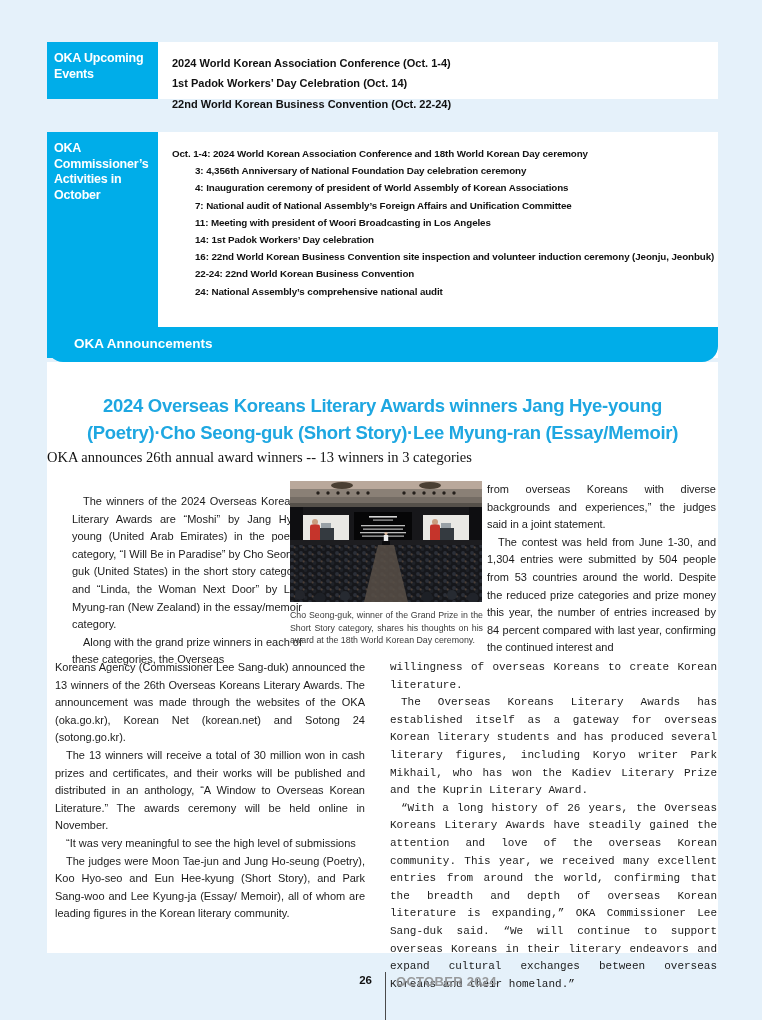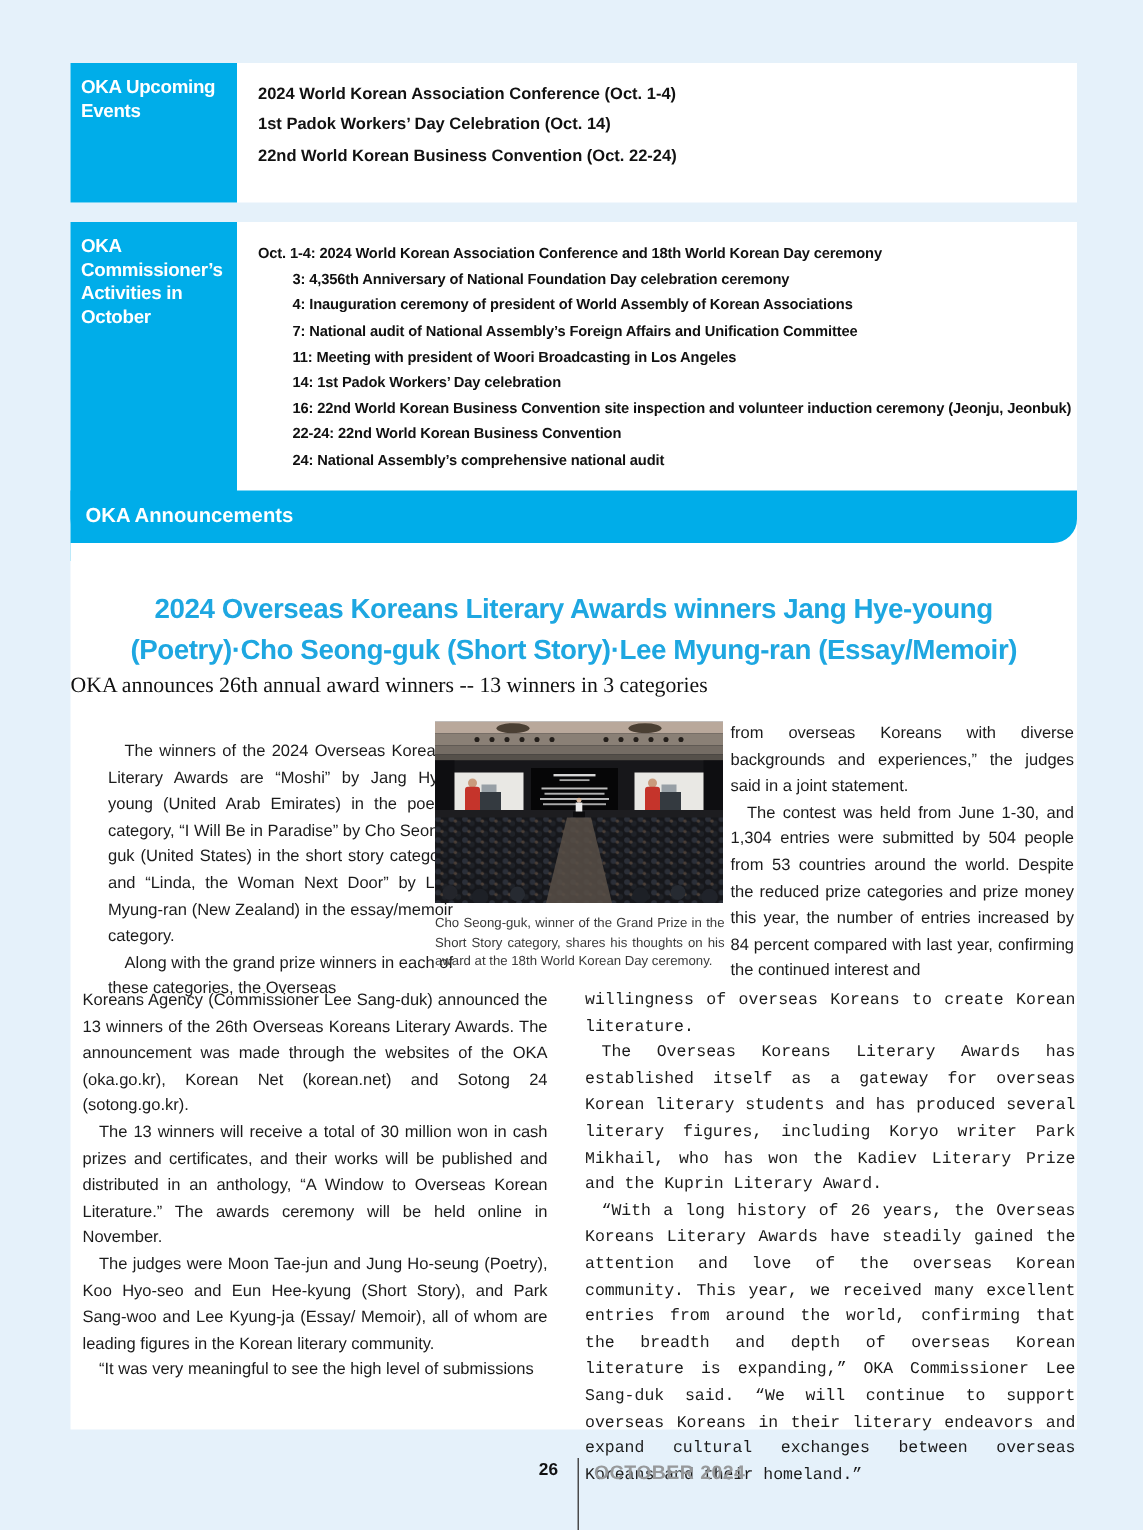--- a/index.html
+++ b/index.html
@@ -7,36 +7,36 @@
     --title:#1ea7e1;
     --pagebg:#e5f1fa;
     --ink:#1b1b1b;
   }
   html,body{margin:0;padding:0;}
   body{background:#cfd8e0;font-family:"Liberation Sans",sans-serif;}
   #page{position:relative;width:762px;height:1020px;background:var(--pagebg);overflow:hidden;margin:0 auto;}
 
   
   .band{position:absolute;left:47px;width:671px;background:#ffffff;display:flex;}
-  #events-band{top:42px;height:93px;justify-content:space-between;}
-  #activities-band{top:148px;height:226px;}
+  #events-band{top:42px;height:57px;justify-content:space-between;}
+  #activities-band{top:132px;height:226px;}
   .band-label{width:111px;flex:0 0 111px;background:var(--cyan);color:#fff;
     font-weight:bold;font-size:12.5px;line-height:15.5px;letter-spacing:-0.2px;
     padding:9px 6px 0 7px;box-sizing:border-box;}
   .band-body{flex:1;box-sizing:border-box;}
   #events-list{padding:8px 0 0 14px;display:flex;flex-direction:column;justify-content:center;height:67px;}
   .event-line{font-size:11px;font-weight:bold;color:#111;line-height:20.5px;white-space:nowrap;}
   #activities-list{padding:13px 0 0 14px;}
   .act-row{font-size:9.8px;font-weight:bold;color:#111;line-height:17.2px;white-space:nowrap;letter-spacing:-0.1px;}
   .act-row.cont{padding-left:23px;}
 
   
   #announcements-bar{position:absolute;left:47px;top:327px;width:671px;height:35px;
     background:var(--cyan);border-radius:0 0 16px 16px;box-sizing:border-box;
-    color:#fff;font-weight:bold;font-size:13.5px;line-height:34px;padding-left:10px;}
+    color:#fff;font-weight:bold;font-size:13.5px;line-height:34px;padding-left:27px;}
 
   
   #article-panel{position:absolute;left:47px;top:362px;width:671px;height:591px;background:#ffffff;}
 
   .article-title{position:absolute;left:47px;width:671px;text-align:center;
     color:var(--title);font-weight:bold;font-size:18.5px;letter-spacing:-0.3px;line-height:27px;}
   #title-line1{top:392px;}
   #title-line2{top:419px;}
   #article-subtitle{position:absolute;left:47px;width:671px;top:449px;text-align:left;
     font-family:"Liberation Serif",serif;font-size:14.5px;color:#111;}
@@ -108,22 +108,22 @@
       <p class="ind">The winners of the 2024 Overseas Koreans Literary Awards are “Moshi” by Jang Hye-young (United Arab Emirates) in the poetry category, “I Will Be in Paradise” by Cho Seong-guk (United States) in the short story category and “Linda, the Woman Next Door” by Lee Myung-ran (New Zealand) in the essay/memoir category.</p>
       <p class="ind">Along with the grand prize winners in each of these categories, the Overseas</p>
     </div>
   <div class="col" id="col-right-top">
       <p>from overseas Koreans with diverse backgrounds and experiences,” the judges said in a joint statement.</p>
       <p class="ind">The contest was held from June 1-30, and 1,304 entries were submitted by 504 people from 53 countries around the world. Despite the reduced prize categories and prize money this year, the number of entries increased by 84 percent compared with last year, confirming the continued interest and</p>
     </div>
   <div class="col" id="col-left-bottom">
       <p>Koreans Agency (Commissioner Lee Sang-duk) announced the 13 winners of the 26th Overseas Koreans Literary Awards. The announcement was made through the websites of the OKA (oka.go.kr), Korean Net (korean.net) and Sotong 24 (sotong.go.kr).</p>
       <p class="ind">The 13 winners will receive a total of 30 million won in cash prizes and certificates, and their works will be published and distributed in an anthology, “A Window to Overseas Korean Literature.” The awards ceremony will be held online in November.</p>
+      <p class="ind">“It was very meaningful to see the high level of submissions</p>
       <p class="ind">The judges were Moon Tae-jun and Jung Ho-seung (Poetry), Koo Hyo-seo and Eun Hee-kyung (Short Story), and Park Sang-woo and Lee Kyung-ja (Essay/ Memoir), all of whom are leading figures in the Korean literary community.</p>
-      <p class="ind">“It was very meaningful to see the high level of submissions</p>
     </div>
   <div class="col" id="col-right-bottom">
       <p>willingness of overseas Koreans to create Korean literature.</p>
       <p class="ind">The Overseas Koreans Literary Awards has established itself as a gateway for overseas Korean literary students and has produced several literary figures, including Koryo writer Park Mikhail, who has won the Kadiev Literary Prize and the Kuprin Literary Award.</p>
       <p class="ind">“With a long history of 26 years, the Overseas Koreans Literary Awards have steadily gained the attention and love of the overseas Korean community. This year, we received many excellent entries from around the world, confirming that the breadth and depth of overseas Korean literature is expanding,” OKA Commissioner Lee Sang-duk said. “We will continue to support overseas Koreans in their literary endeavors and expand cultural exchanges between overseas Koreans and their homeland.”</p>
     </div>
 
   <figure id="photo-figure" style="margin:0">
     <svg viewBox="0 0 192 121" preserveAspectRatio="none">
       <defs>

